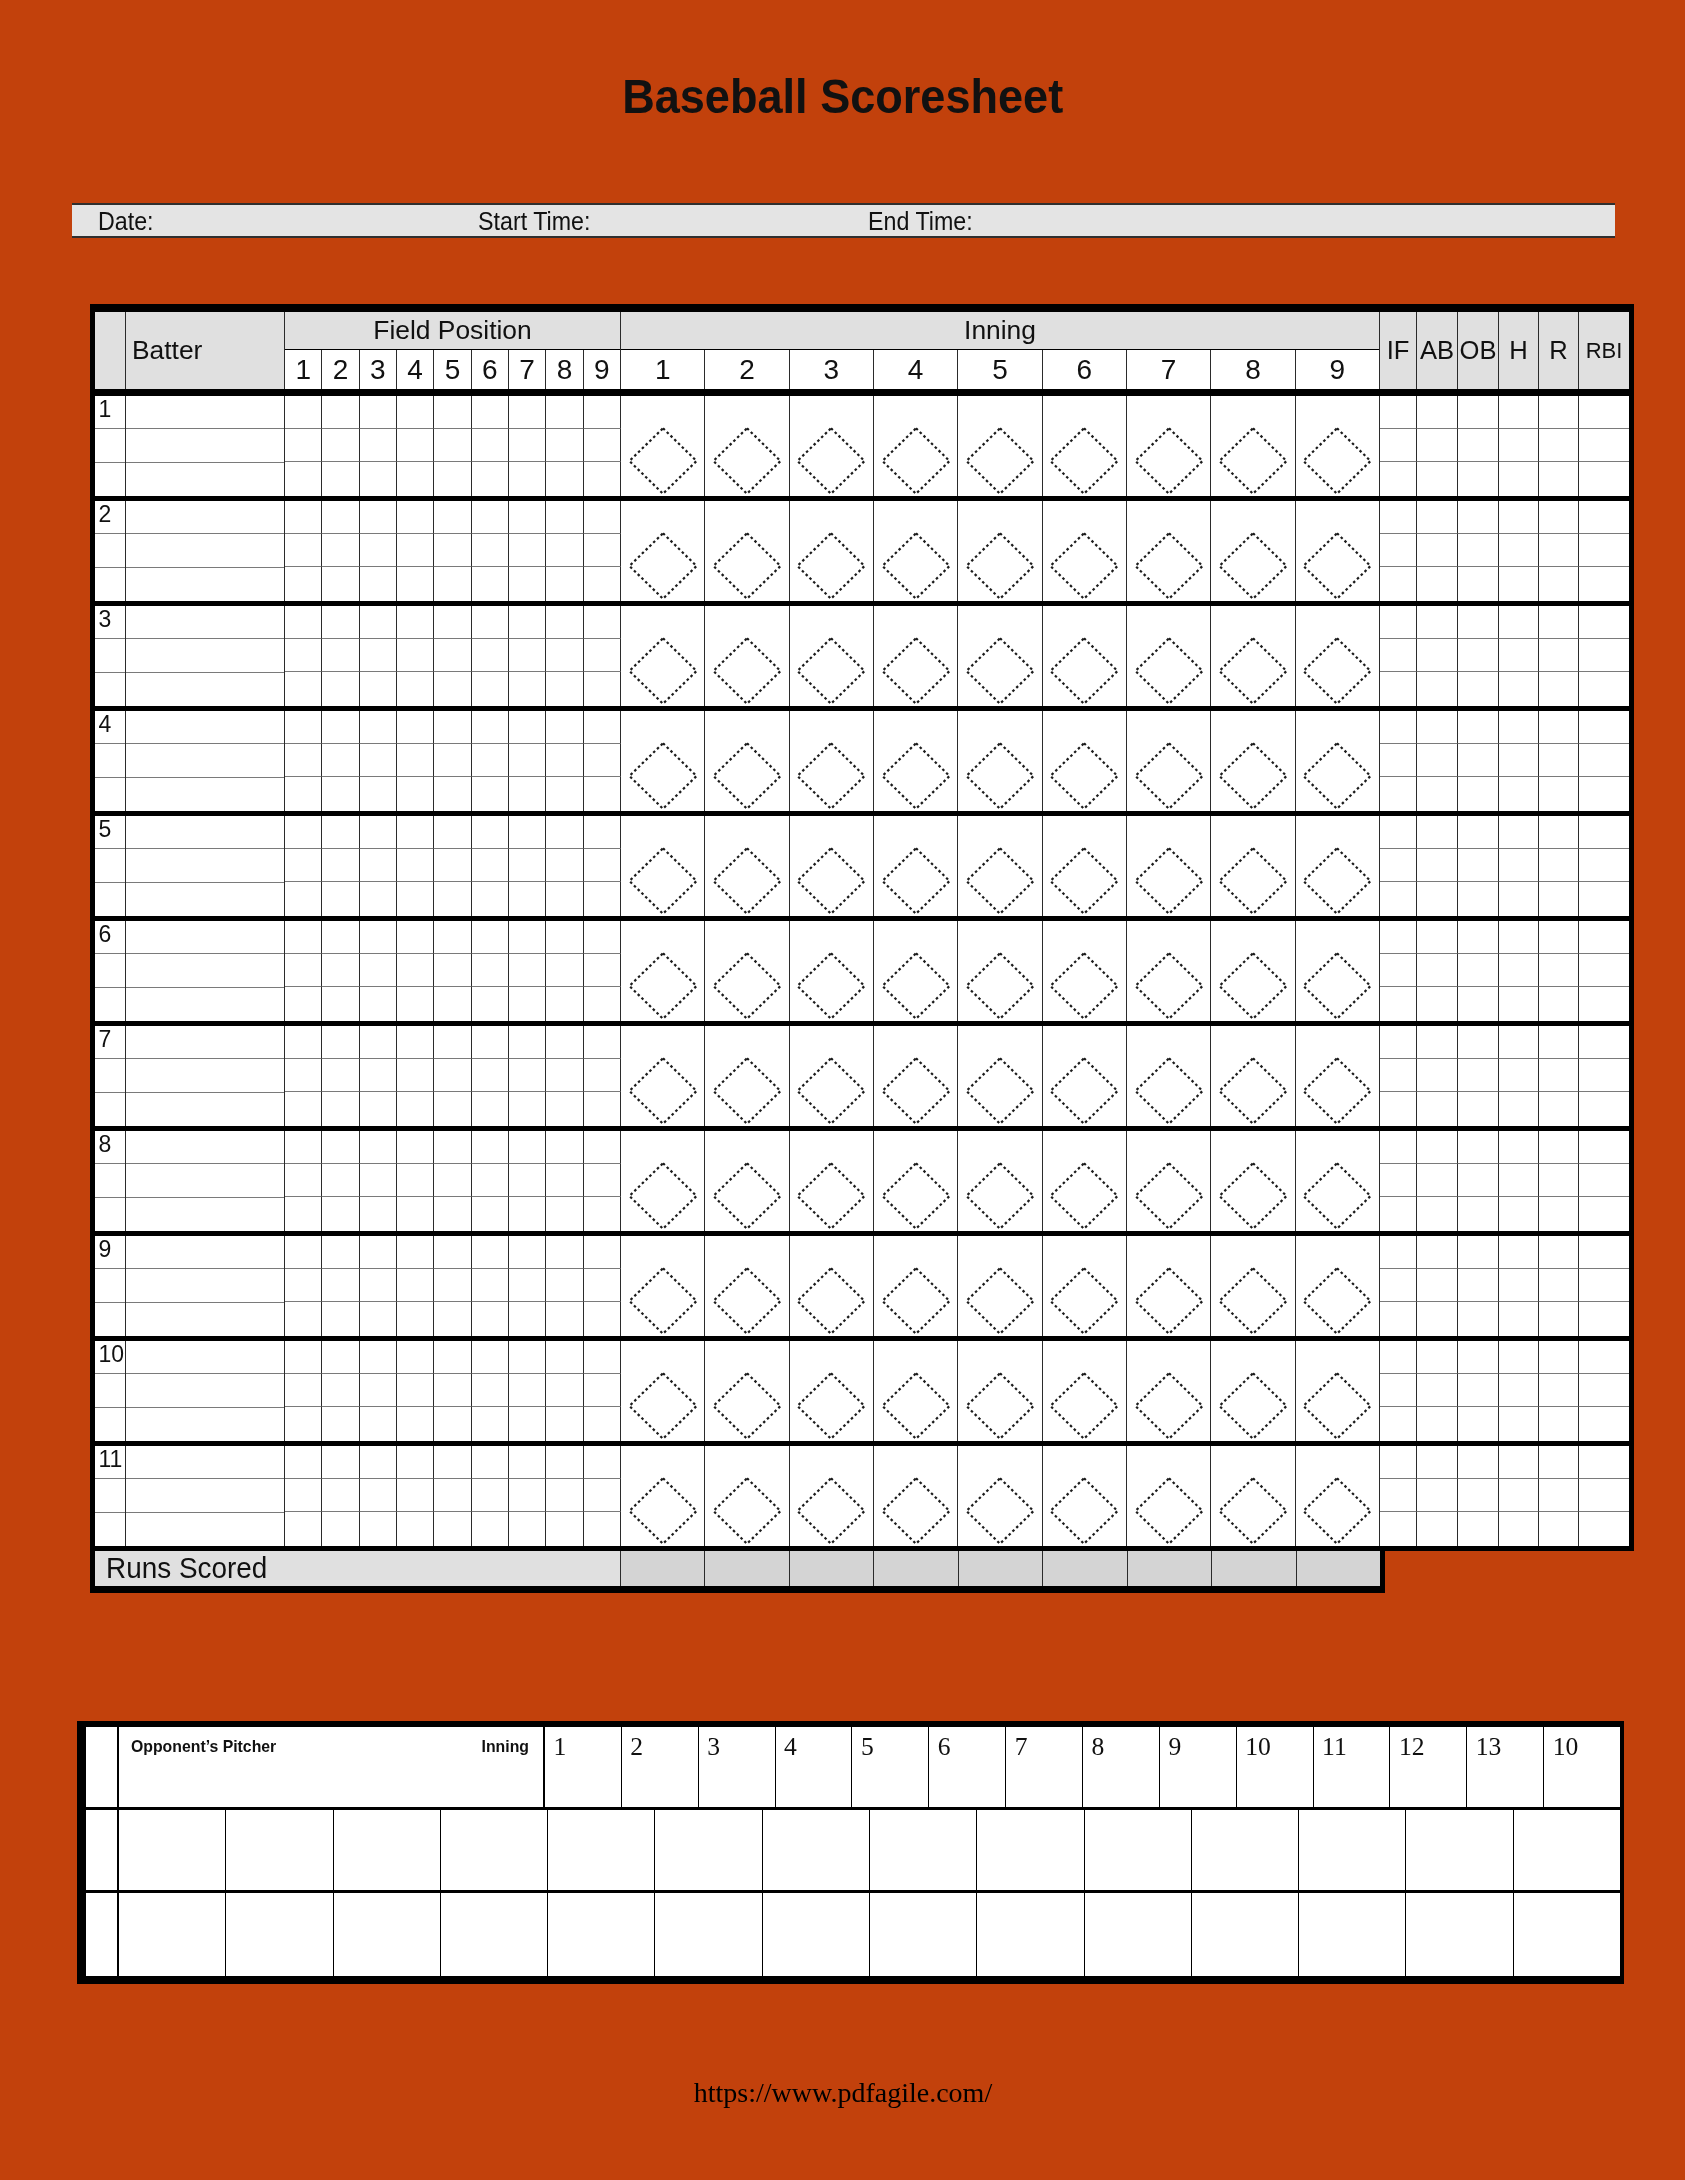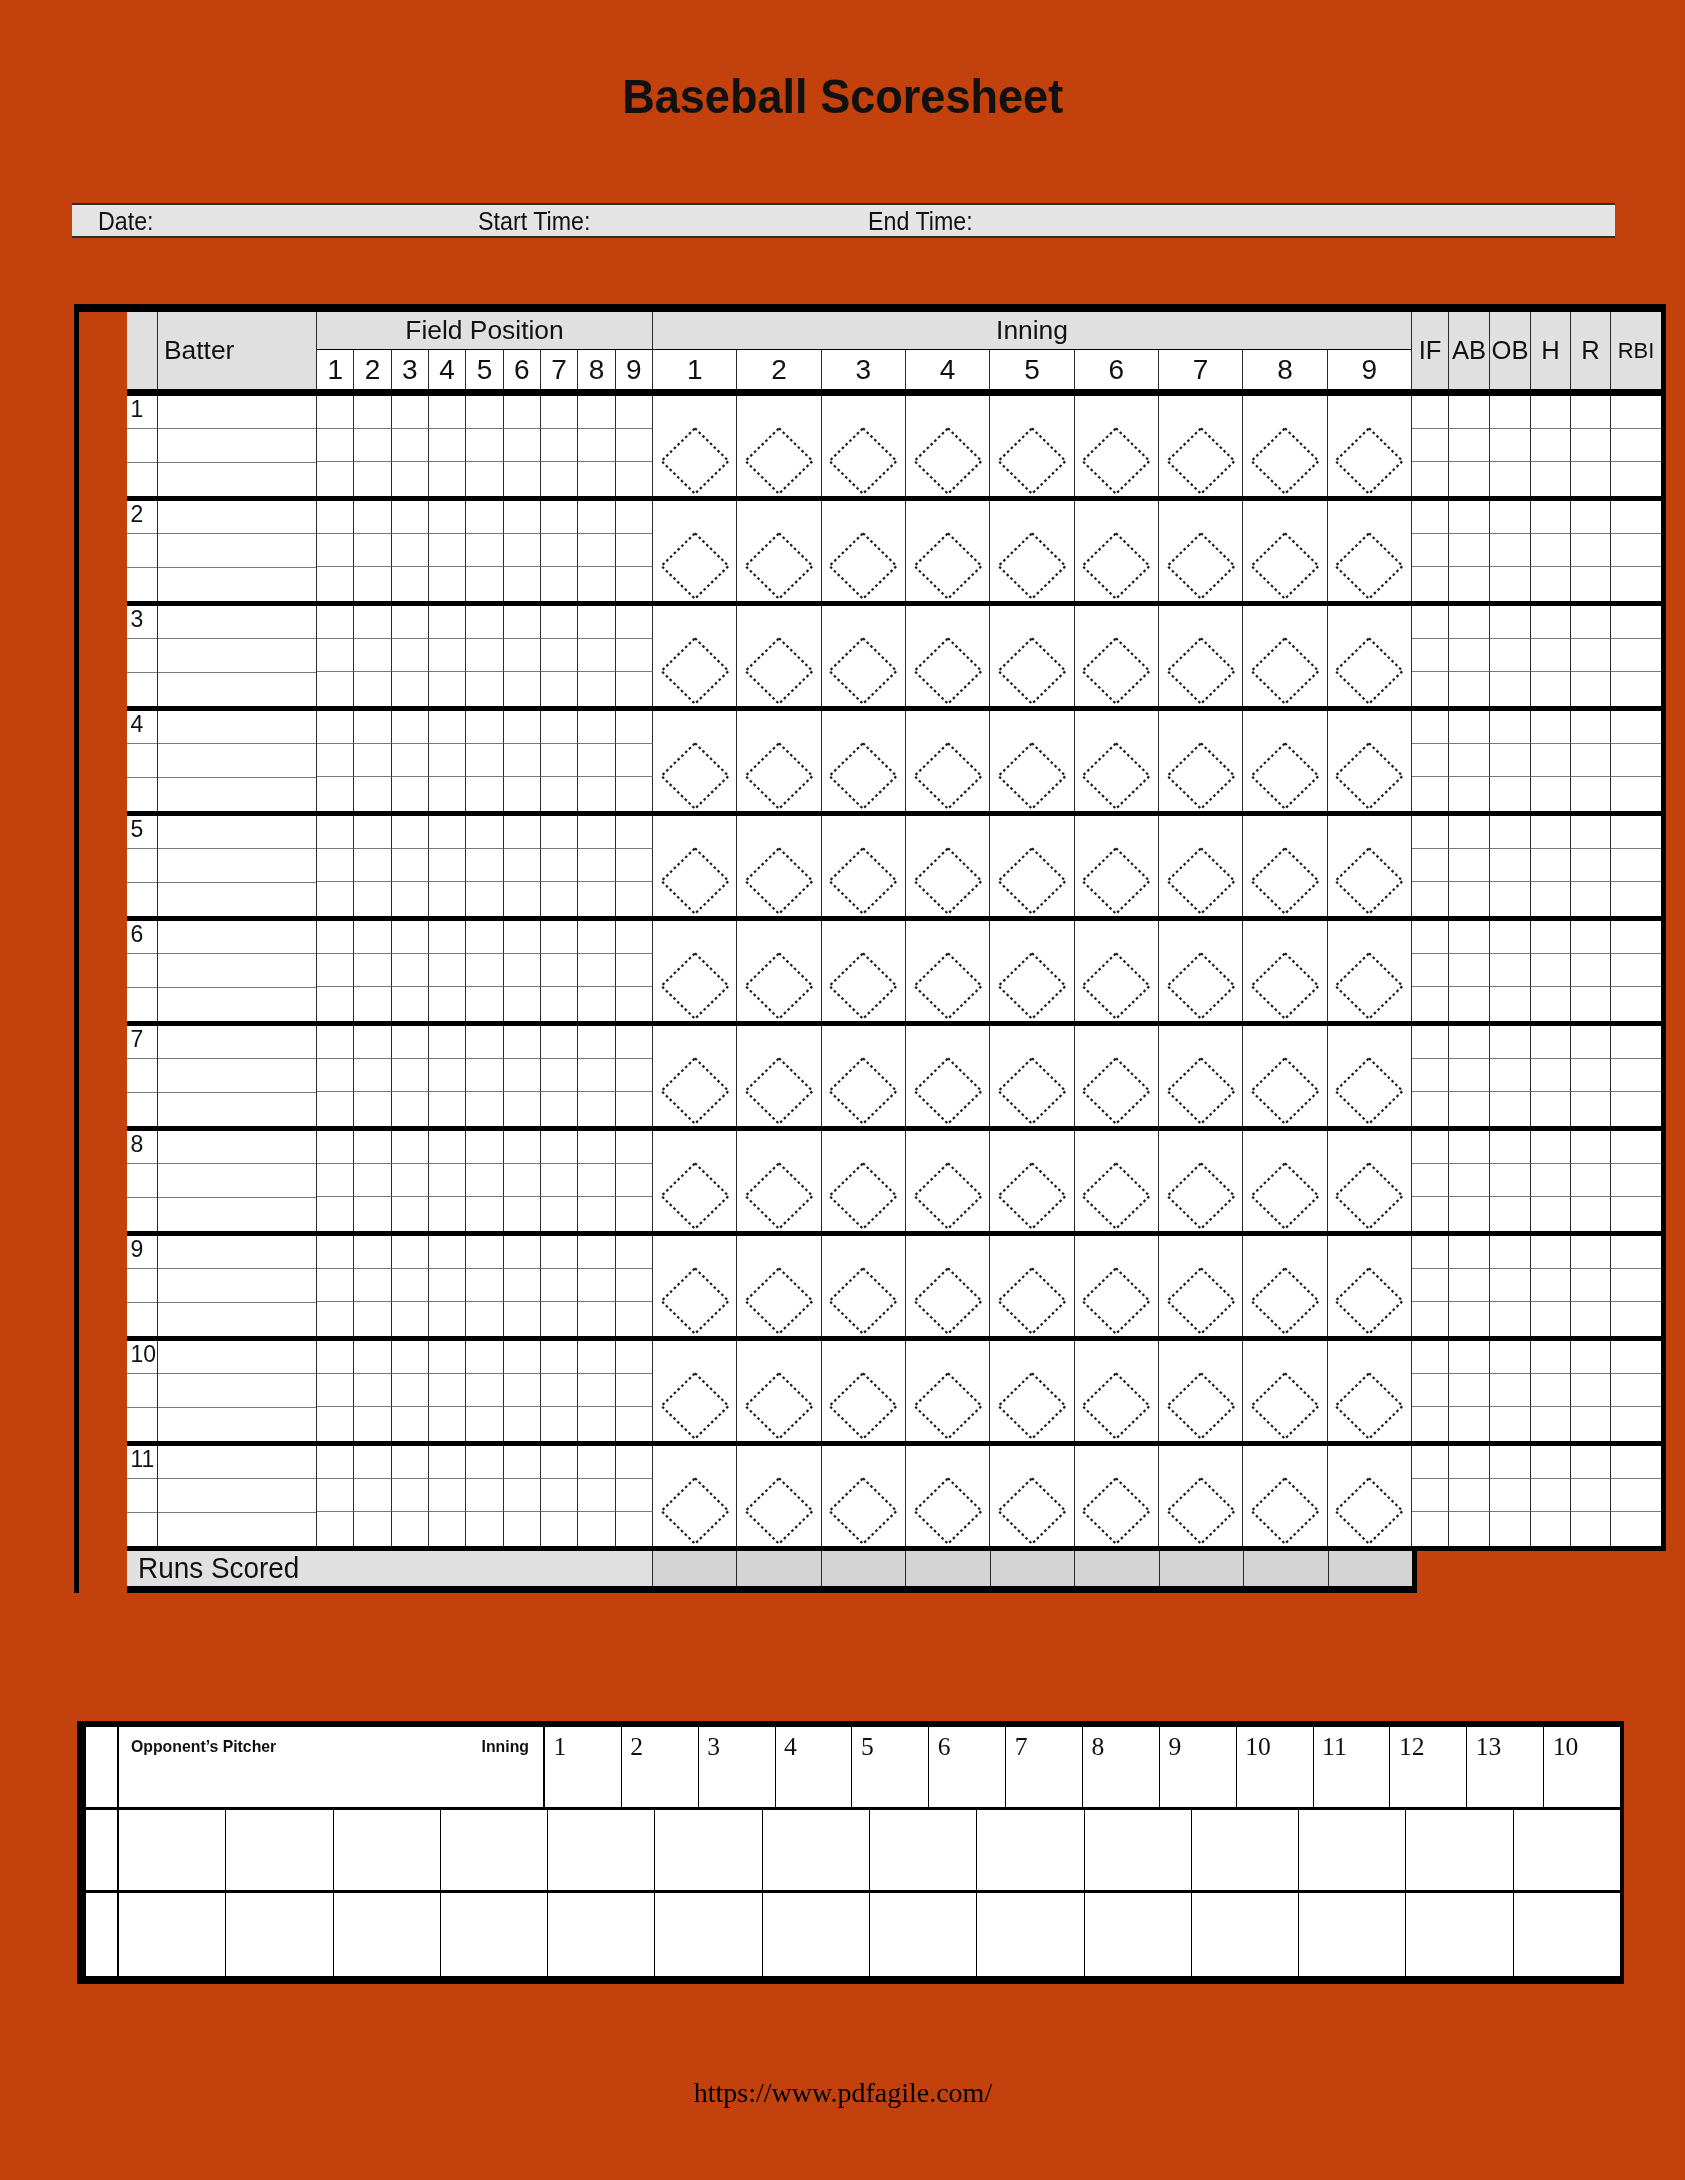--- a/index.html
+++ b/index.html
@@ -14,22 +14,22 @@
 
   
   .iband{position:absolute;left:72px;top:203px;width:1543px;background:#e4e4e4;
          border-top:2.6px solid #2f2f2f;border-bottom:2.6px solid #2f2f2f;}
   .irow{position:relative;height:31px;}
   .irow.first{border-bottom:2.6px solid #2f2f2f;}
   .ilabel{position:absolute;top:50%;transform:translateY(-50%) scaleX(.93);
           transform-origin:left center;font-size:25px;white-space:nowrap;}
 
   
-  .mtable{position:absolute;left:74px;top:304px;border-top:8.5px solid #000;
-          border-left:5.1px solid #000;display:inline-block;padding-left:48px;}
+  .mtable{position:absolute;left:90px;top:304px;border-top:8.5px solid #000;
+          border-left:5.1px solid #000;display:inline-block;}
   .mhead{display:flex;height:77px;border-right:5.1px solid #000;background:#e0e0e0;}
   .numhead{width:31px;border-right:1.7px solid #2b2b2b;}
   .batterhead{width:159px;border-right:1.7px solid #2b2b2b;display:flex;align-items:center;
               padding-left:6px;font-size:26.4px;}
   .hgroup{display:flex;flex-direction:column;border-right:1.7px solid #2b2b2b;}
   .fpgroup{width:336px;}
   .inngroup{width:759px;}
   .hgroup-label{height:38px;display:flex;align-items:center;justify-content:center;
                 font-size:26.4px;border-bottom:1.7px solid #000;background:#e0e0e0;}
   .hgroup-nums{flex:1;display:flex;background:#fff;}

